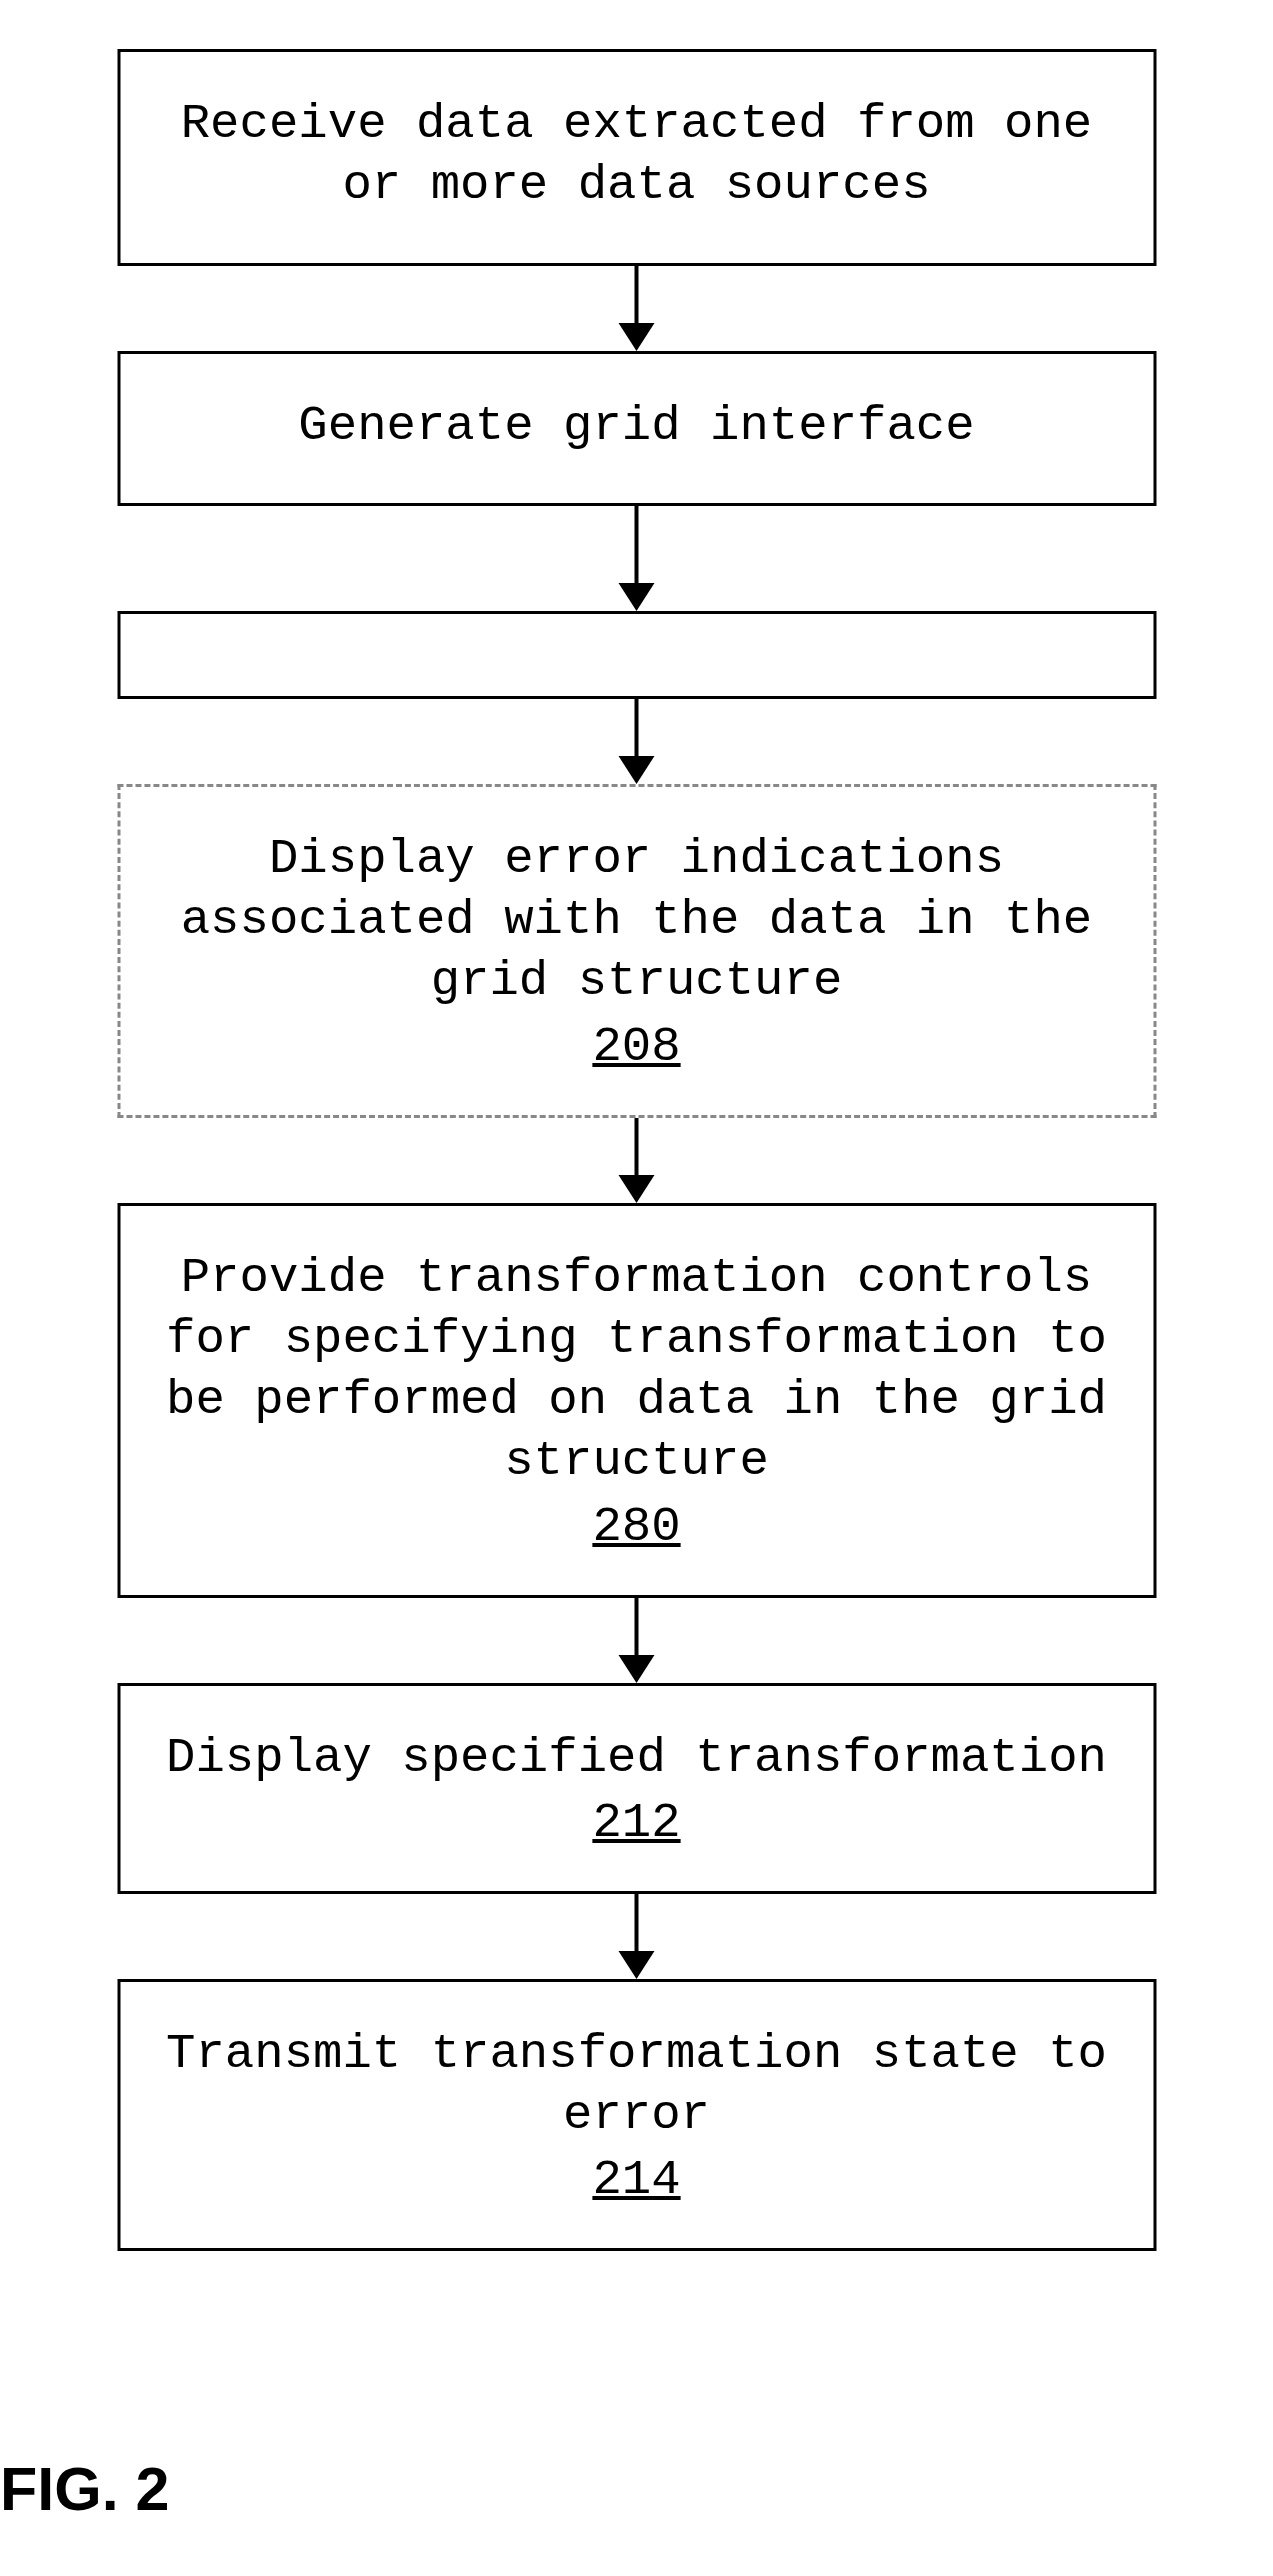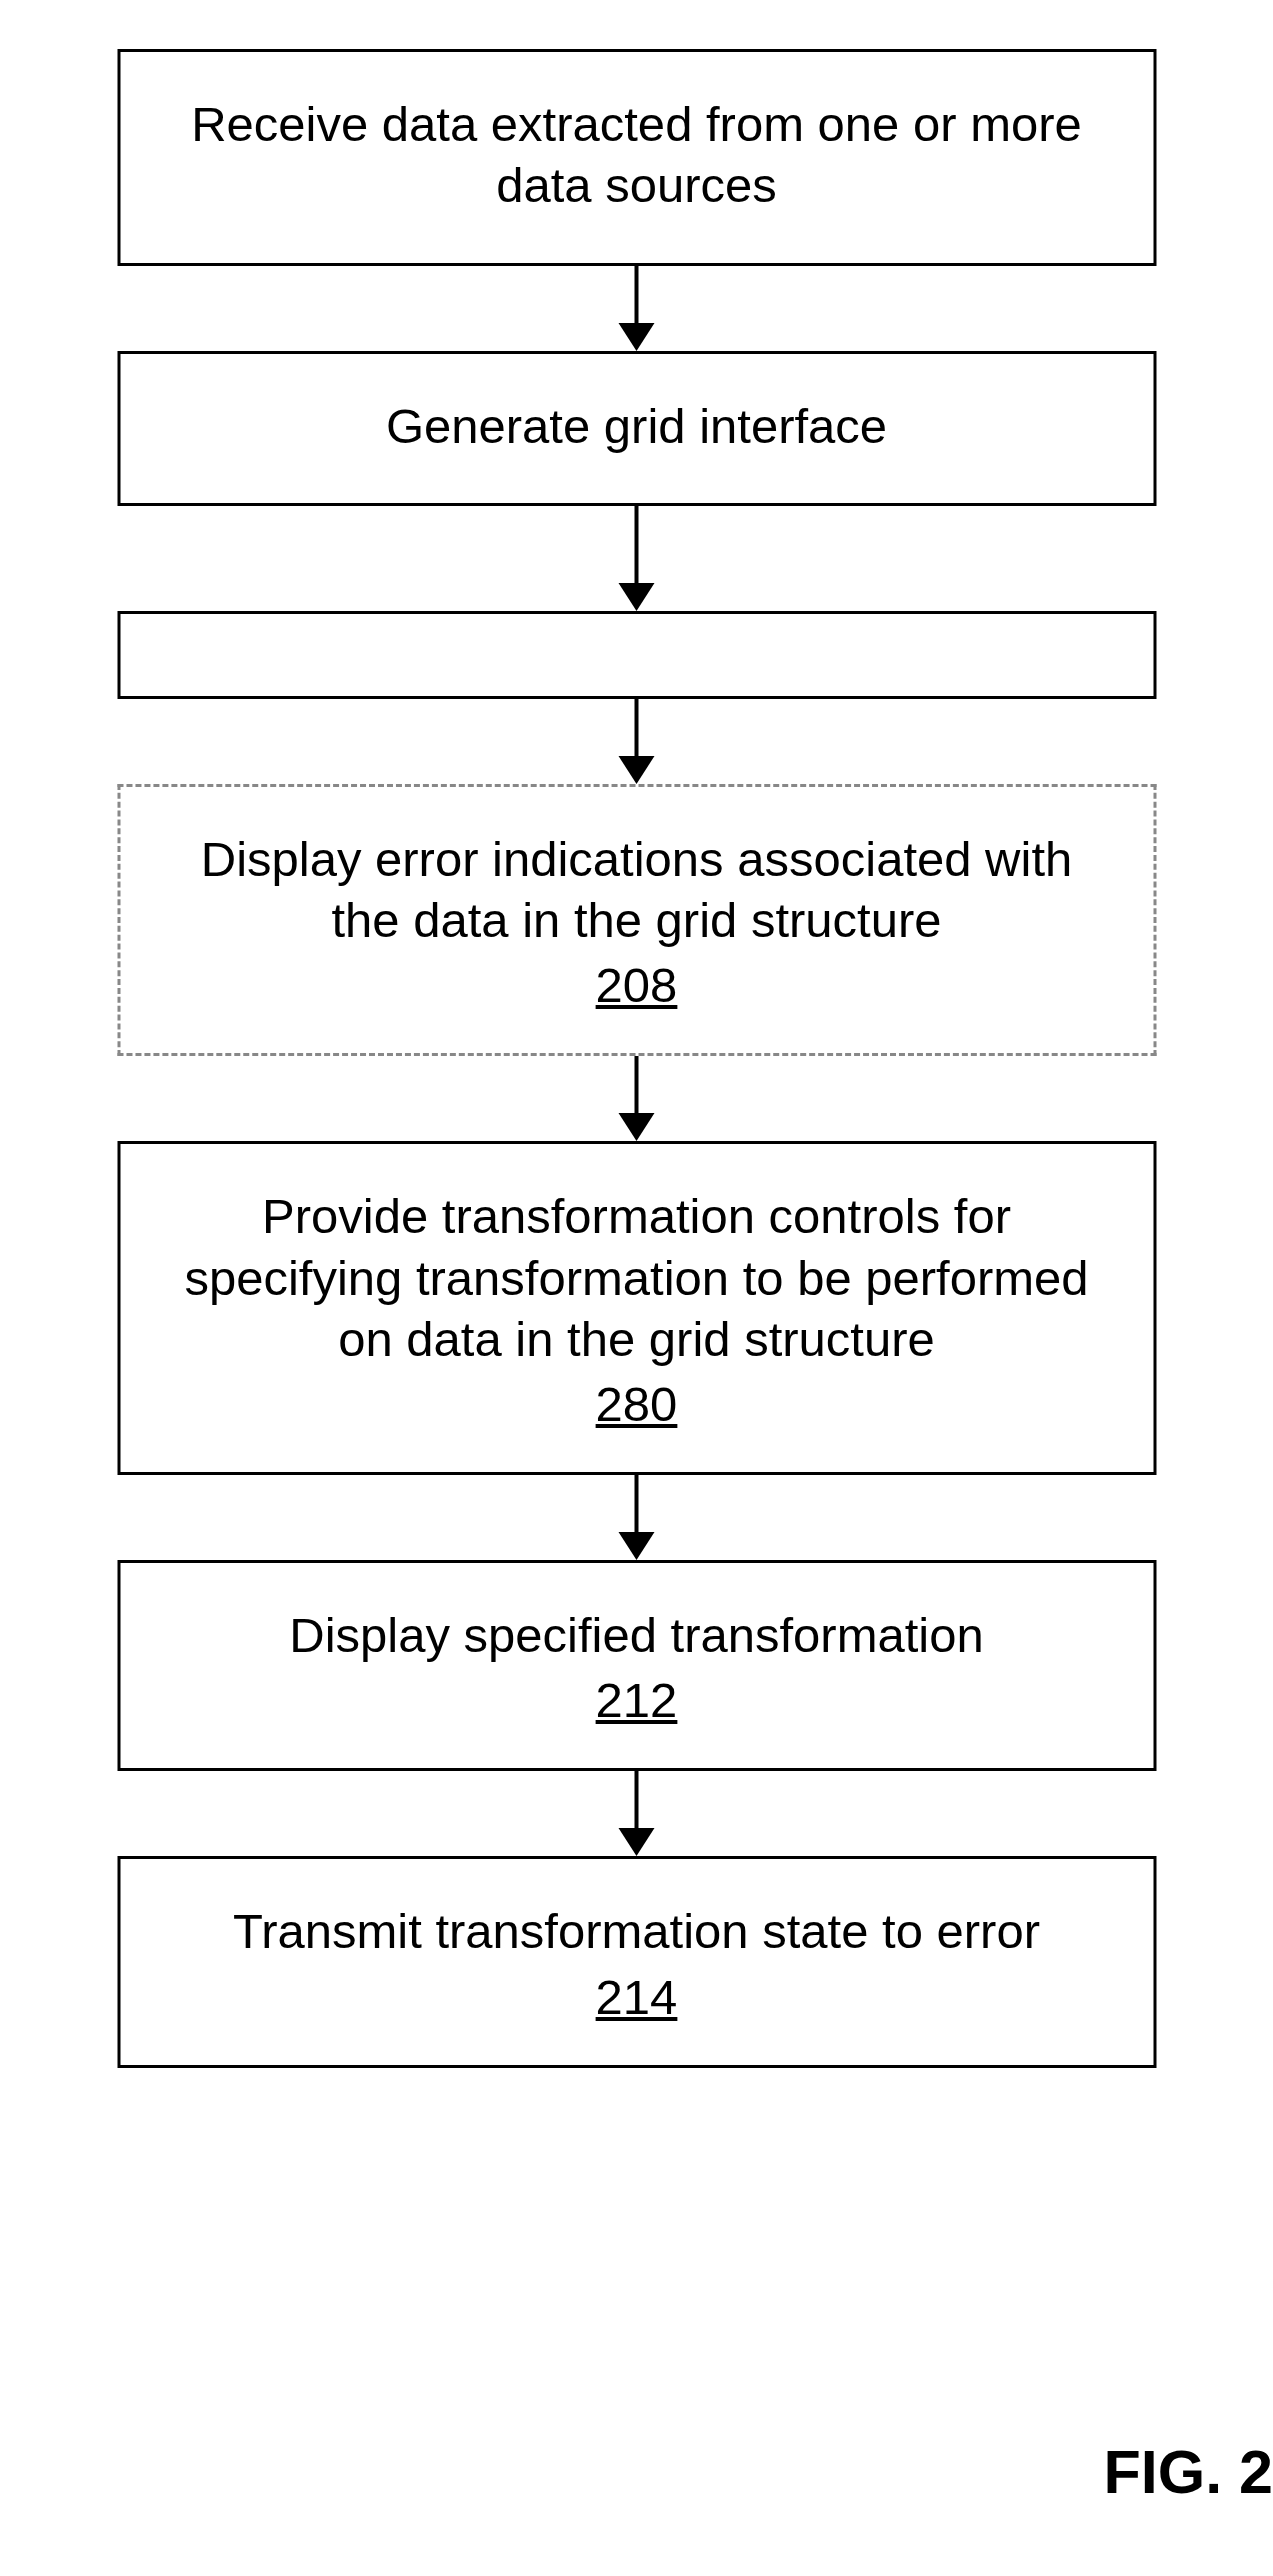--- a/index.html
+++ b/index.html
@@ -24,20 +24,21 @@
     flex-direction: column;
     align-items: center;
   }
   .box {
     width: 1039px;
     border: 3px solid #000;
     background: #fff;
     text-align: center;
     padding: 42px 40px 40px 40px;
     box-sizing: border-box;
+    font-family: Liberation Mono, monospace;
   }
   .box.dashed {
     border: 3px dashed #888;
   }
   .box .label {
     font-size: 49px;
     line-height: 1.25;
     margin-bottom: 6px;
   }
   .box .ref {
@@ -57,22 +58,22 @@
     width: 0;
     height: 0;
     border-left: 18px solid transparent;
     border-right: 18px solid transparent;
     border-top: 28px solid #000;
   }
   .fig-caption {
     position: absolute;
     left: 0;
     right: 0;
-    bottom: 69px;
-    text-align: right;
+    bottom: 52px;
+    text-align: left;
     font-size: 61px;
     font-weight: bold;
   }
 </style>
 </head>
 <body>
 
 <div class="flowchart">
     <div class="box">
       <div class="label">Receive data extracted from one or more data sources</div>

